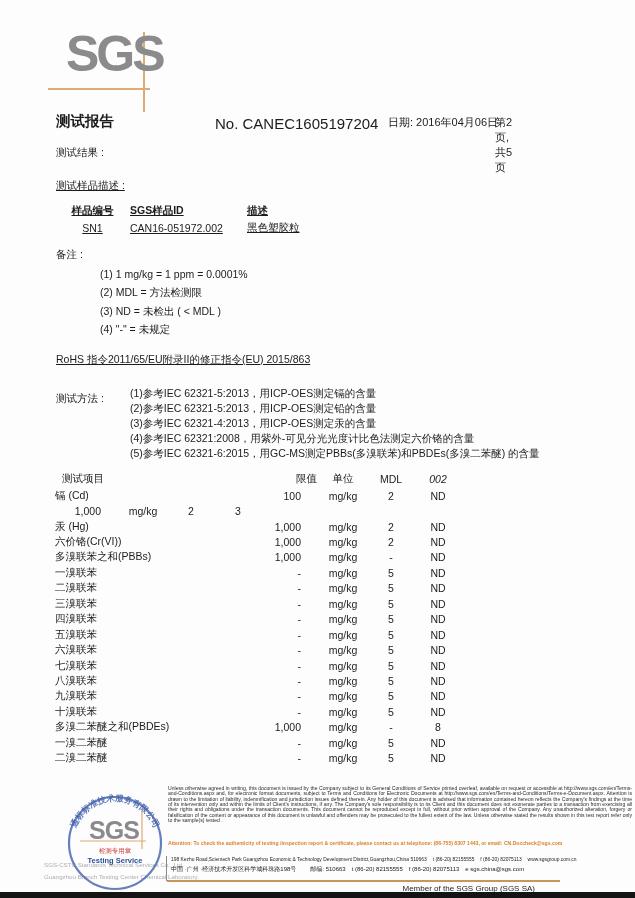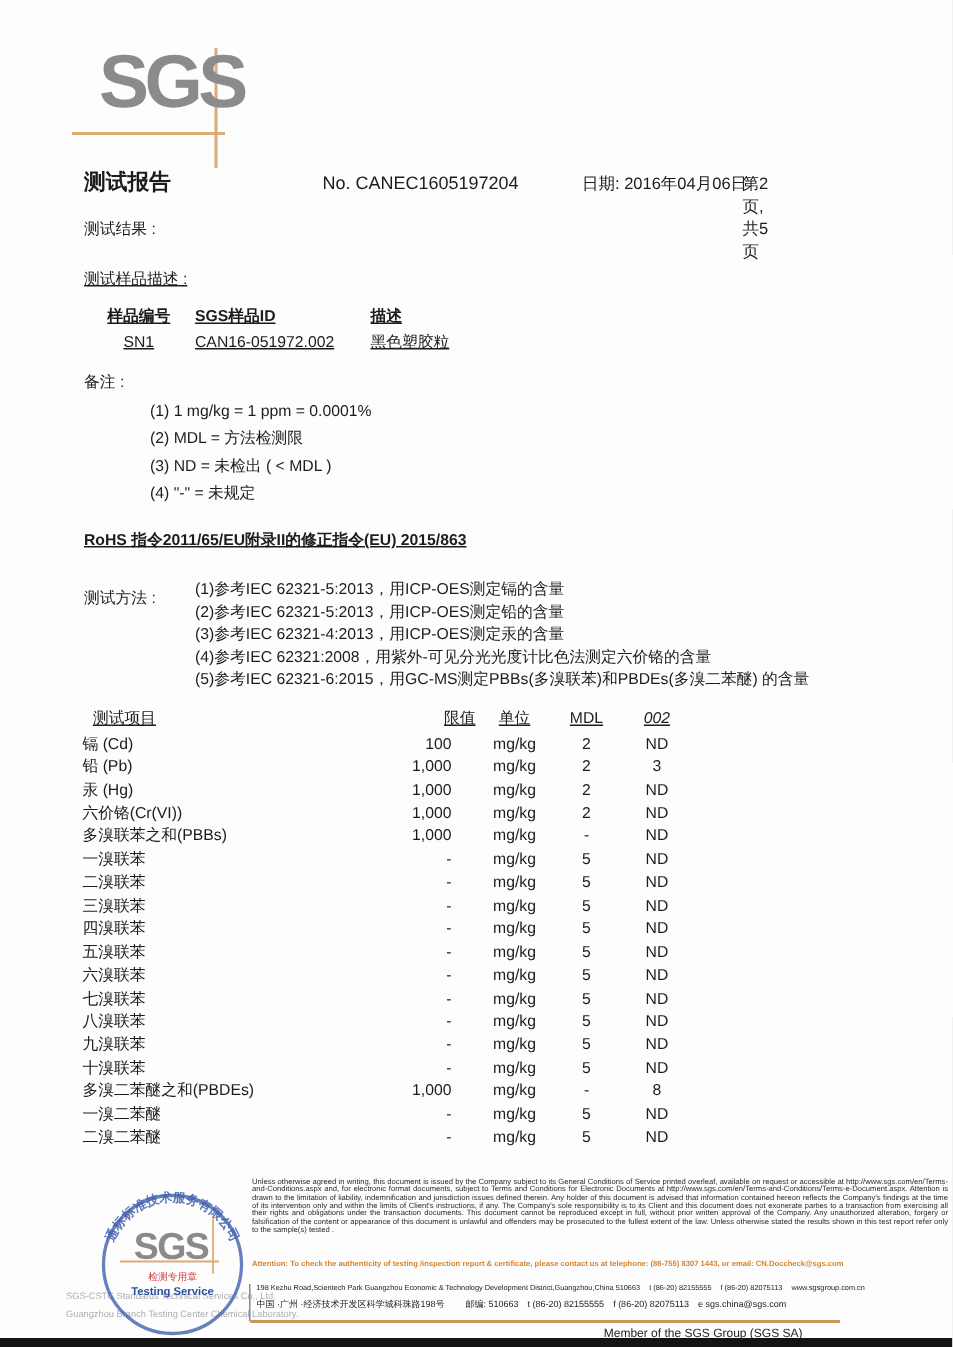--- a/index.html
+++ b/index.html
@@ -10,48 +10,48 @@
     color:#1c1c1c; font-size:10.5px;
   }
   
   .logo-wrap{position:absolute; left:48px; top:24px; width:140px; height:90px;}
   .logo-text{position:absolute; left:18px; top:2px; font-size:50px; font-weight:bold;
     color:#8b8b8e; letter-spacing:-3px; line-height:56px;}
   .logo-hline{position:absolute; left:0; top:64px; width:102px; height:2px; background:#ddab74;}
   .logo-vline{position:absolute; left:95px; top:8px; width:2px; height:80px; background:#ddab74;}
   .title-row{position:absolute; left:0; top:112px; width:514px; height:20px;}
   .doc-title{position:absolute; left:56px; top:0; font-size:14.5px; font-weight:bold;}
-  .report-no{position:absolute; left:215px; top:3px; font-size:12px;}
+  .report-no{position:absolute; left:215px; top:3px; font-size:15px;}
   .report-date{position:absolute; left:388px; top:3px; font-size:11px;}
   .report-page{position:absolute; left:495px; top:3px; font-size:11px;}
   
   .sec-results{position:absolute; left:56px; top:146px;}
   .sec-sample-desc{position:absolute; left:56px; top:179px; text-decoration:underline;}
   .sample-table{position:absolute; left:55px; top:202px; width:420px;text-decoration:underline;}
   .sd-row{display:flex; height:17px; align-items:center;}
   .sd-head{font-weight:bold;}
   .sd-c1{width:75px; text-align:center;}
   .sd-c2{width:112px; text-align:left;}
   .sd-c3{padding-left:5px; text-align:left;}
   .sec-remarks{position:absolute; left:56px; top:248px;}
   .remarks-list{position:absolute; left:100px; top:265px; line-height:18.3px;}
-  .rohs-heading{position:absolute; left:56px; top:353px; font-weight:bold; text-decoration:underline;}
+  .rohs-heading{position:absolute; left:56px; top:353px; font-weight:normal; text-decoration:underline;}
   .method-label{position:absolute; left:56px; top:392px;}
   .methods-list{position:absolute; left:130px; top:386px; line-height:14.9px; white-space:nowrap;}
   
   .results-table{position:absolute; left:55px; top:470px; width:410px;}
   .rrow{display:flex; align-items:center; height:15.45px;}
   .rhead{height:18px;}
   .c-item{width:200px; text-align:left;}
   .c-limit{width:62px; text-align:right; padding-right:16px; box-sizing:border-box;}
   .c-limit-h{width:62px; text-align:right; box-sizing:border-box;}
   .c-unit{width:52px; text-align:center;}
   .c-mdl{width:44px; text-align:center;}
   .c-val{width:50px; text-align:center;}
-  .rhead .u{text-decoration:underline;}
+  .rhead .u{}
   .rhead .c-item{padding-left:7px; box-sizing:border-box;}
   .ital{font-style:italic;}
   
   .footer{position:absolute; left:0; top:783px; width:635px; height:115px;}
   .company-gray{position:absolute; left:44px; top:76px; font-size:6.2px; line-height:12px; color:#aeaeb2;}
   .stamp{position:absolute; left:56px; top:10px;}
   .disclaimer{position:absolute; left:168px; top:3px; width:464px; font-size:5.1px;
     line-height:5.35px; text-align:justify; color:#2a2a2a;}
   .attention{position:absolute; left:168px; top:58px; width:464px; font-size:5.1px;
     line-height:5.6px; font-weight:bold; color:#d9822b;}
@@ -133,21 +133,20 @@
 
         <div class="rrow">
           <div class="c-item">镉 (Cd)</div>
           <div class="c-limit">100</div>
           <div class="c-unit">mg/kg</div>
           <div class="c-mdl">2</div>
           <div class="c-val">ND</div>
         </div>
 
         <div class="rrow">
-          <div class="c-item">铅 (Pb)</div>
           <div class="c-limit">1,000</div>
           <div class="c-unit">mg/kg</div>
           <div class="c-mdl">2</div>
           <div class="c-val">3</div>
         </div>
 
         <div class="rrow">
           <div class="c-item">汞 (Hg)</div>
           <div class="c-limit">1,000</div>
           <div class="c-unit">mg/kg</div>

